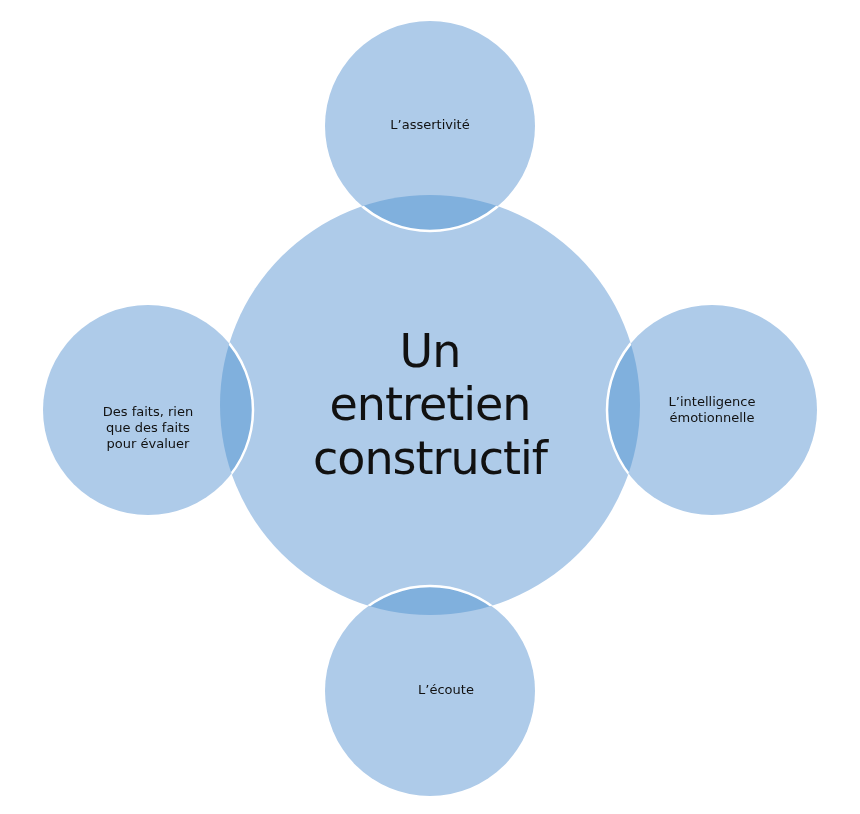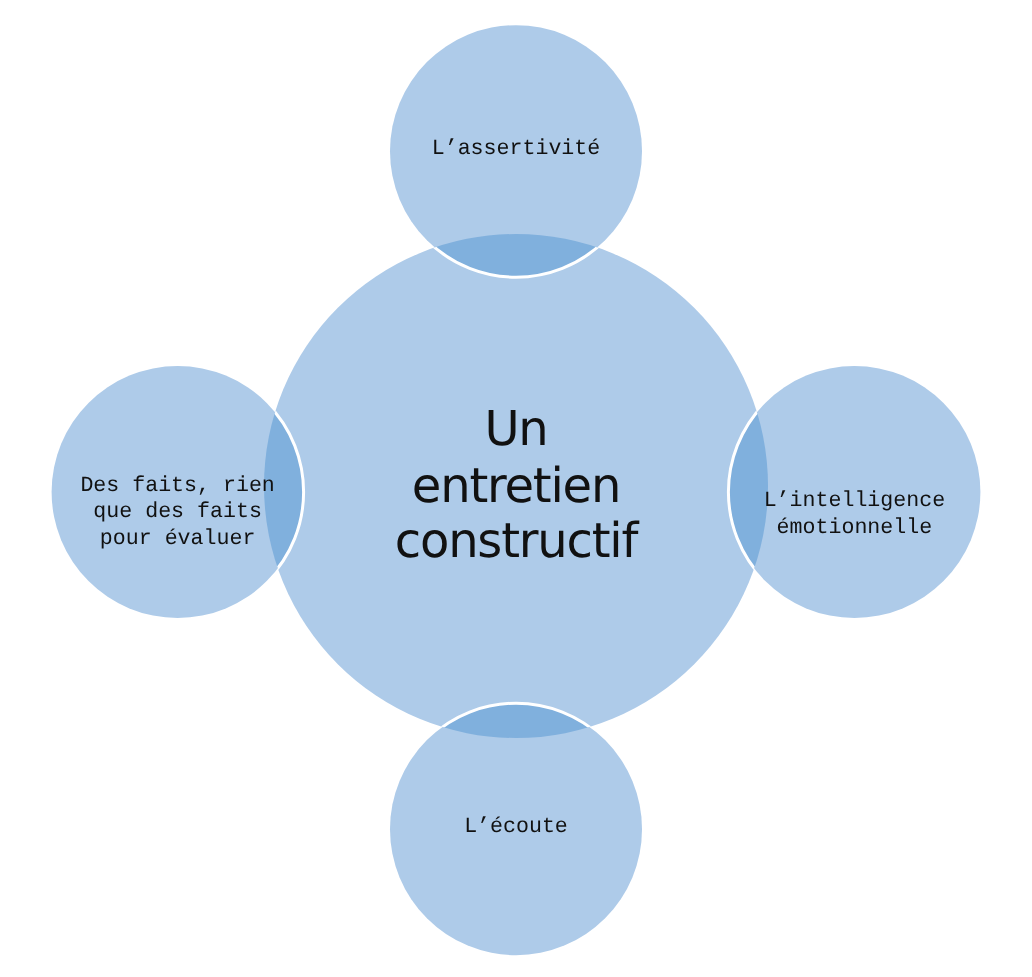--- a/index.html
+++ b/index.html
@@ -7,22 +7,22 @@
     #diagram { position: absolute; left: 0; top: 0; }
     .label {
       position: absolute;
       font-family: "DejaVu Sans", sans-serif;
       color: #111111;
       text-align: center;
       white-space: pre-line;
       display: flex; align-items: center; justify-content: center;
       line-height: 1.22;
     }
-    .center-label { font-size: 40px; line-height: 1.16; letter-spacing: -1px; }
-    .small-label { font-size: 18px; font-family: Liberation Mono, monospace; }
+    .center-label { font-size: 46px; line-height: 1.16; letter-spacing: -1px; }
+    .small-label { font-size: 13px; }
   </style>
 </head>
 <body>
 
 <svg id="diagram" width="860" height="814" viewBox="0 0 860 814">
   <defs>
     <clipPath id="clip-center">
         <circle id="clip-center-c" cx="430" cy="405" r="210"></circle>
       </clipPath>
   </defs>
@@ -41,18 +41,18 @@
       <circle cx="148" cy="410" r="105" fill="#80b0dd" clip-path="url(#clip-center)"></circle>
       <circle cx="148" cy="410" r="105" fill="none" stroke="#ffffff" stroke-width="2.5" clip-path="url(#clip-center)"></circle>
     </g>
 </svg>
 
 <div class="label center-label" style="left:250px; top:285px; width:360px; height:240px;">Un
 entretien
 constructif</div>
 
 <div class="label small-label" style="left:330px; top:110px; width:200px; height:30px;">L’assertivité</div>
-<div class="label small-label" style="left:612px; top:385px; width:200px; height:50px;margin-top:20px;">L’intelligence
+<div class="label small-label" style="left:612px; top:385px; width:200px; height:50px;">L’intelligence
 émotionnelle</div>
-<div class="label small-label" style="left:330px; top:675px; width:200px; height:30px;">L’écoute</div>
+<div class="label small-label" style="left:346px; top:675px; width:200px; height:30px;">L’écoute</div>
 <div class="label small-label" style="left:48px; top:392px; width:200px; height:72px;">Des faits, rien
 que des faits
 pour évaluer</div>
 
 </body></html>

